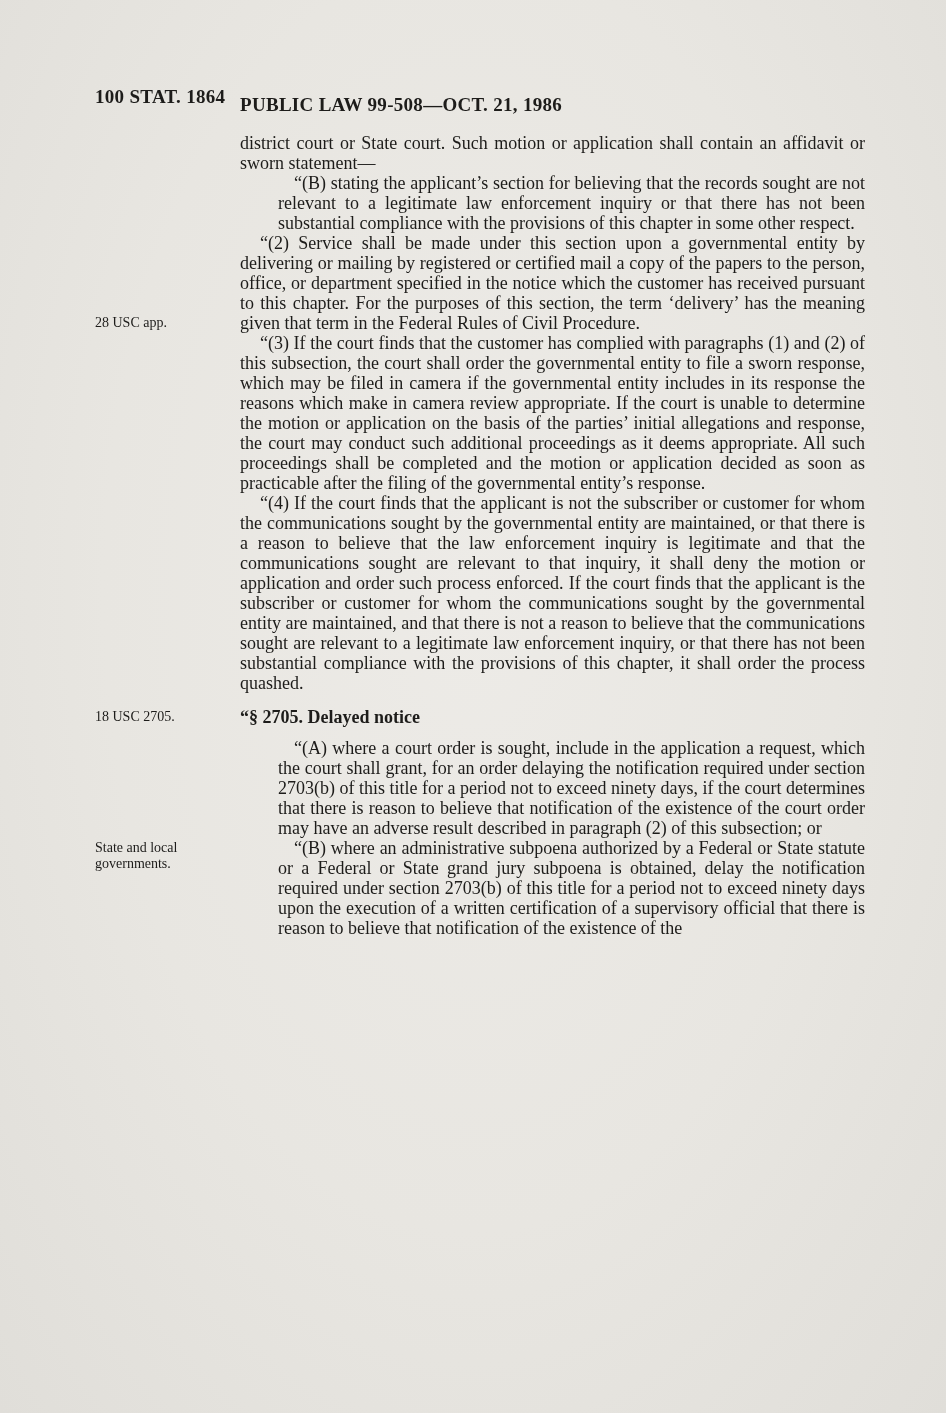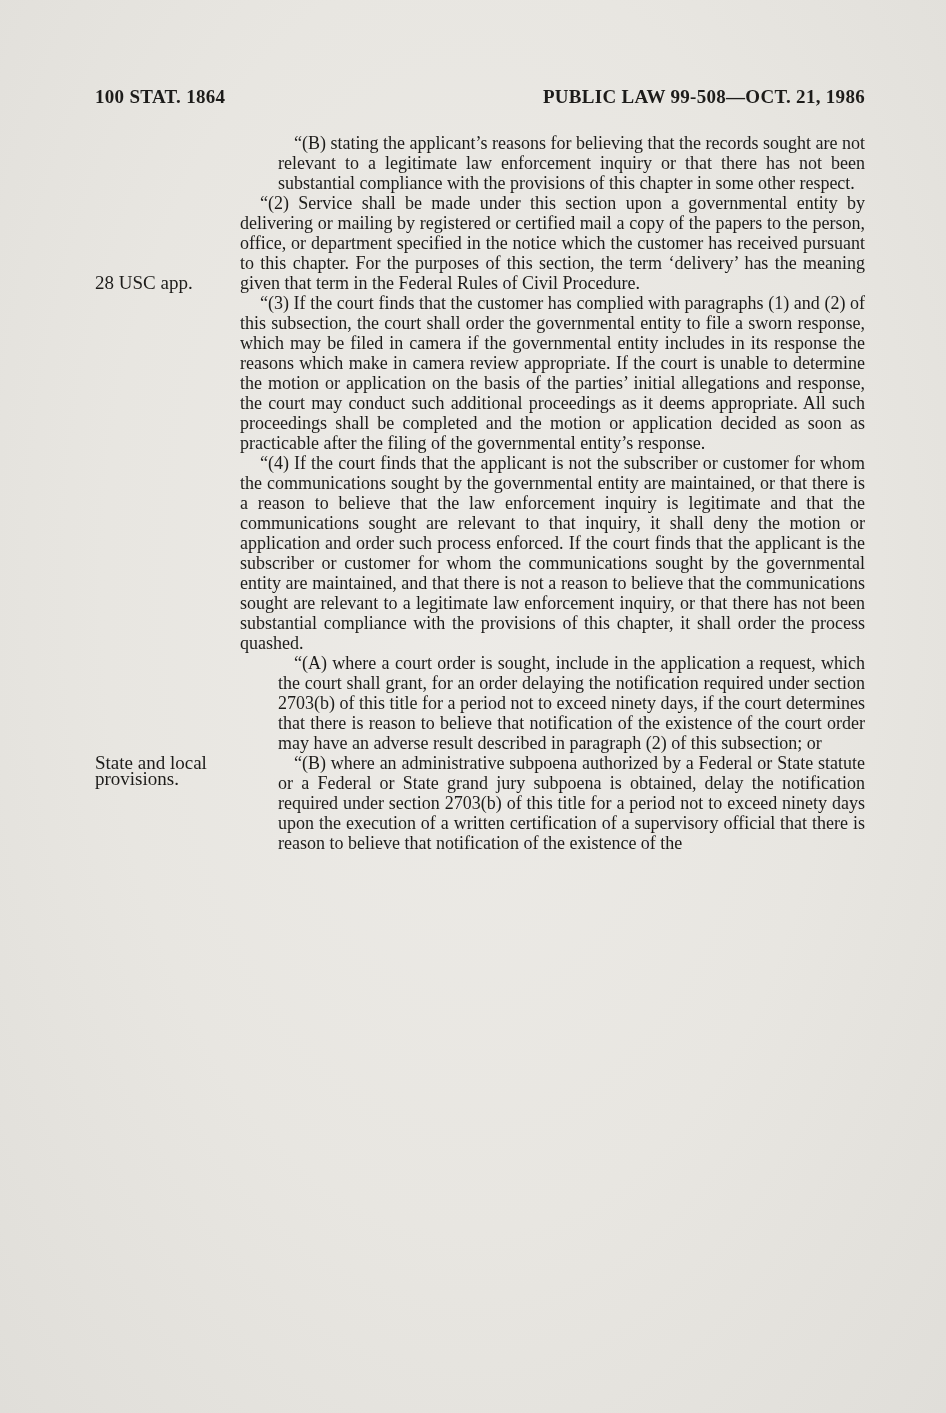--- a/index.html
+++ b/index.html
@@ -32,23 +32,23 @@
   }
   .stat-number {
     position: absolute;
     left: 95px;
     top: 0;
     white-space: nowrap;
   }
   .law-title {
     position: absolute;
     left: 240px;
-    top: 0;
+    top: 8px;
     width: 625px;
-    text-align: right;
+    text-align: left;
     white-space: nowrap;
   }
   
   .main {
     position: absolute;
     top: 133px;
     left: 240px;
     width: 625px;
     font-size: 18px;
     line-height: 20px;
@@ -76,58 +76,63 @@
     font-variant: small-caps;
   }
   
   .row {
     position: relative;
   }
   .note {
     position: absolute;
     left: -145px;
     width: 132px;
-    font-size: 19px;
+    font-size: 14px;
     line-height: 16px;
     text-align: left;
     text-indent: 0;
   }
   .note-top { top: 2px; }
   .note-bottom { bottom: 2px; }
 </style>
 </head>
 <body>
 
 <div class="page">
 
   <div class="header">
     <span class="stat-number">100 STAT. 1864</span>
     <span class="law-title">PUBLIC LAW 99-508—OCT. 21, 1986</span>
   </div>
 
   <div class="main">
 
+    <p class="cont">district court or State court. Such motion or application shall contain an affidavit or sworn statement—</p>
 
 
-    <p class="sub">“(B) stating the applicant’s reasons for believing that the records sought are not relevant to a legitimate law enforcement inquiry or that there has not been substantial compliance with the provisions of this chapter in some other respect.</p>
+    <p class="sub">“(B) stating the applicant’s section for believing that the records sought are not relevant to a legitimate law enforcement inquiry or that there has not been substantial compliance with the provisions of this chapter in some other respect.</p>
 
     <div class="row">
       <span class="note note-bottom">28 USC app.</span>
       <p>“(2) Service shall be made under this section upon a governmental entity by delivering or mailing by registered or certified mail a copy of the papers to the person, office, or department specified in the notice which the customer has received pursuant to this chapter. For the purposes of this section, the term ‘delivery’ has the meaning given that term in the Federal Rules of Civil Procedure.</p>
     </div>
 
     <p>“(3) If the court finds that the customer has complied with paragraphs (1) and (2) of this subsection, the court shall order the governmental entity to file a sworn response, which may be filed in camera if the governmental entity includes in its response the reasons which make in camera review appropriate. If the court is unable to determine the motion or application on the basis of the parties’ initial allegations and response, the court may conduct such additional proceedings as it deems appropriate. All such proceedings shall be completed and the motion or application decided as soon as practicable after the filing of the governmental entity’s response.</p>
 
     <p>“(4) If the court finds that the applicant is not the subscriber or customer for whom the communications sought by the governmental entity are maintained, or that there is a reason to believe that the law enforcement inquiry is legitimate and that the communications sought are relevant to that inquiry, it shall deny the motion or application and order such process enforced. If the court finds that the applicant is the subscriber or customer for whom the communications sought by the governmental entity are maintained, and that there is not a reason to believe that the communications sought are relevant to a legitimate law enforcement inquiry, or that there has not been substantial compliance with the provisions of this chapter, it shall order the process quashed.</p>
 
 
+    <div class="row">
+      <span class="note note-top">18 USC 2705.</span>
+      <h2 class="section-heading">“§ 2705. Delayed notice</h2>
+    </div>
 
 
     <p class="sub">“(A) where a court order is sought, include in the application a request, which the court shall grant, for an order delaying the notification required under section 2703(b) of this title for a period not to exceed ninety days, if the court determines that there is reason to believe that notification of the existence of the court order may have an adverse result described in paragraph (2) of this subsection; or</p>
 
     <div class="row">
-      <span class="note note-top">State and local provisions.</span>
+      <span class="note note-top">State and local governments.</span>
       <p class="sub">“(B) where an administrative subpoena authorized by a Federal or State statute or a Federal or State grand jury subpoena is obtained, delay the notification required under section 2703(b) of this title for a period not to exceed ninety days upon the execution of a written certification of a supervisory official that there is reason to believe that notification of the existence of the</p>
     </div>
 
   </div>
 
 </div>
 
 </body></html>

